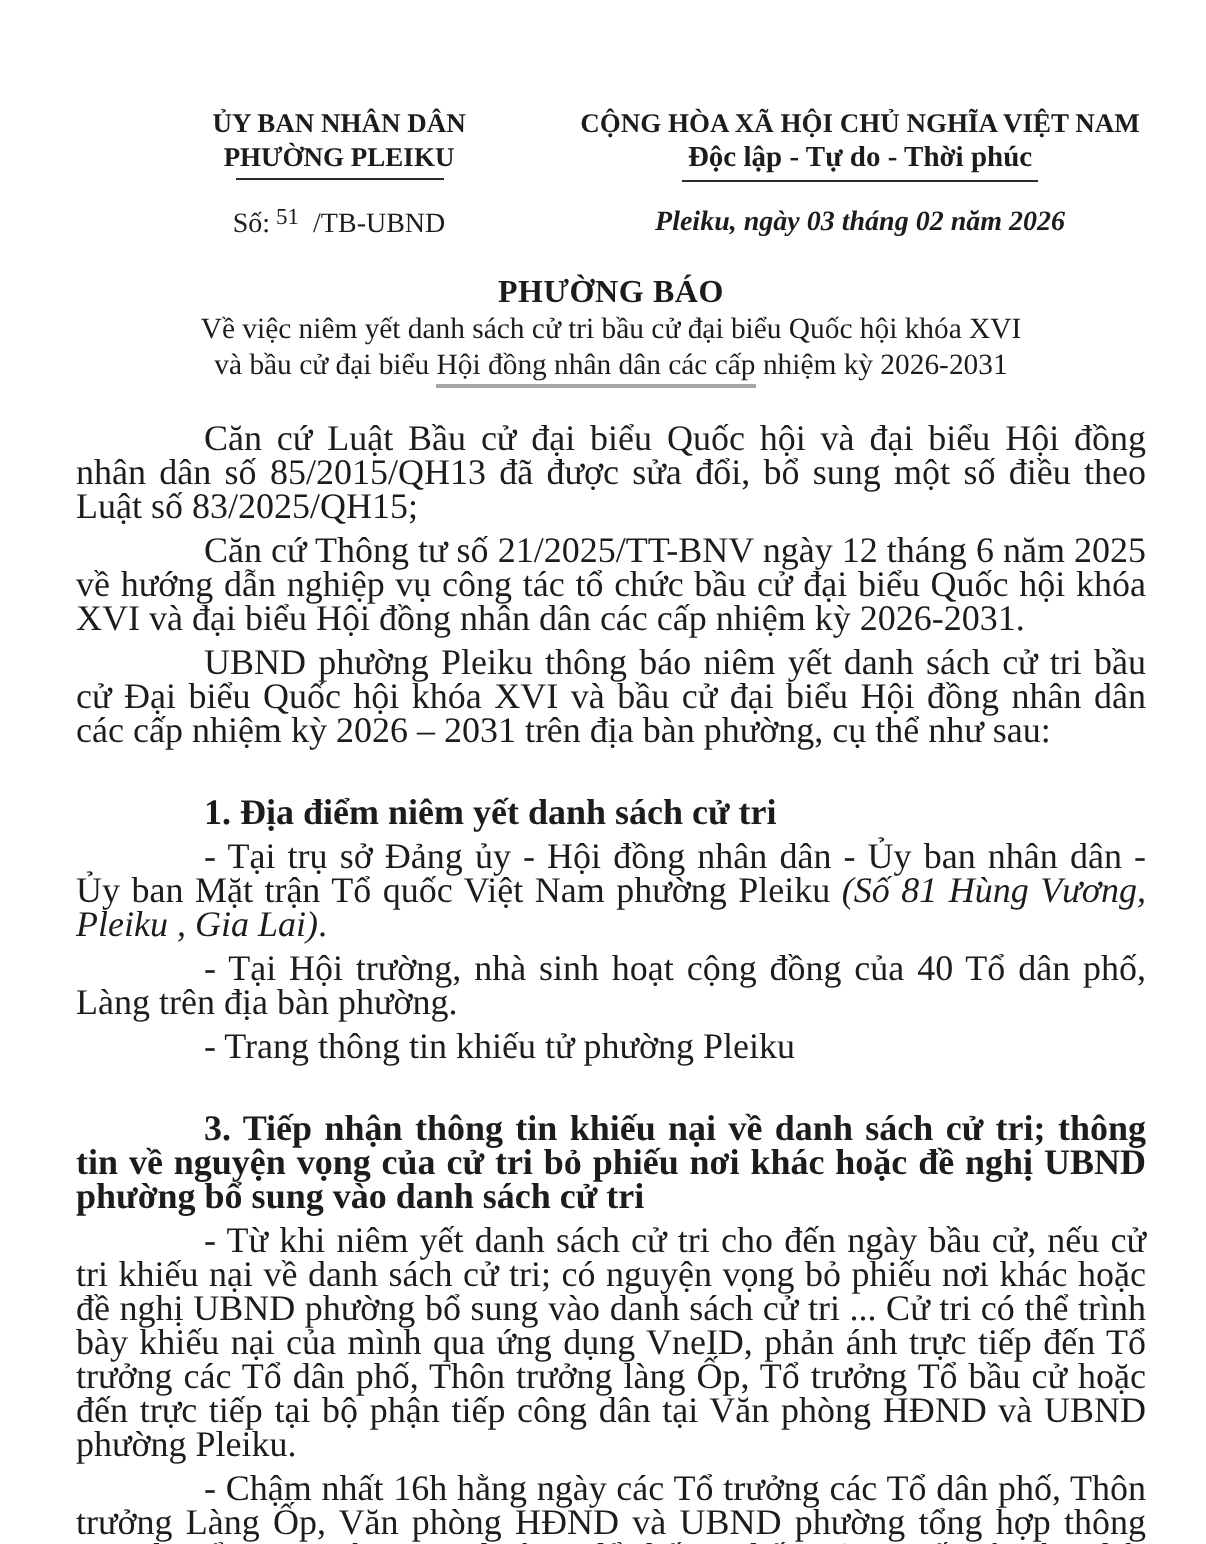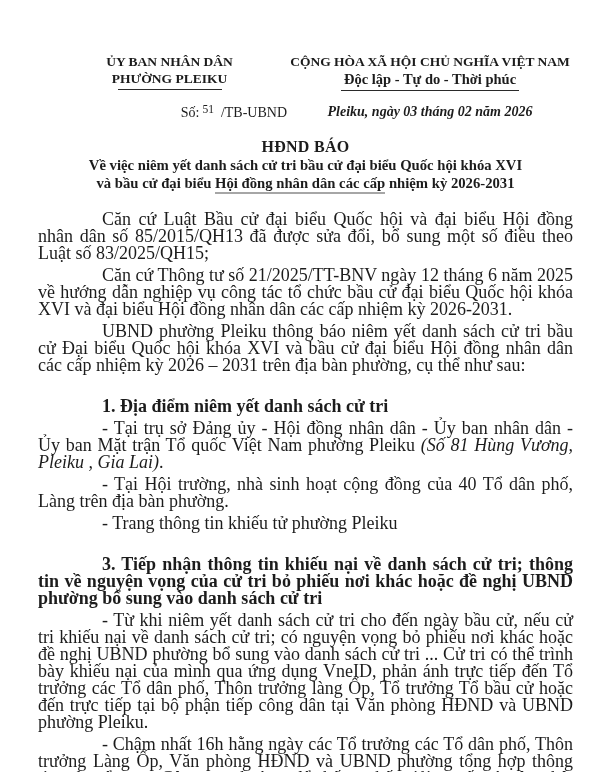--- a/index.html
+++ b/index.html
@@ -32,21 +32,20 @@
   }
   .issuer-underline {
     width: 104px; height: 0;
     border-bottom: 1.5px solid #2a2a2a;
     margin: 2px auto 0 auto;
   }
   .doc-number {
     margin-top: 15px;
     font-size: 14px;
     white-space: nowrap;
-    text-align: right;
   }
   .doc-number .hand-no {
     font-size: 11.5px;
     position: relative;
     top: -4px;
     margin: 0 7px 0 3px;
   }
   .col-motto {
     width: 292px;
     margin-left: auto;
@@ -81,21 +80,21 @@
     text-align: center;
   }
   .title-heading {
     font-size: 16px;
     font-weight: bold;
     letter-spacing: 0.3px;
     line-height: 18px;
   }
   .title-subject {
     font-size: 14.7px;
-    font-weight: bold;
+    font-weight: normal;
     line-height: 17.5px;
     margin-top: 1px;
   }
   .subject-underlined {
     border-bottom: 2.5px solid #a6a6a6;
     padding-bottom: 1px;
   }
   
   .doc-body {
     margin-top: 19px;
@@ -131,21 +130,21 @@
       <div class="motto-line1">CỘNG HÒA XÃ HỘI CHỦ NGHĨA VIỆT NAM</div>
       <div>
         <span class="motto-line2">Độc lập - Tự do - Thời phúc</span>
       </div>
       <div class="place-date">Pleiku, ngày 03 tháng 02 năm 2026</div>
     </div>
 
   </div>
 
   <div class="title-block">
-    <div class="title-heading">HĐND BÁO</div>
+    <div class="title-heading">PHƯỜNG BÁO</div>
     <div class="title-subject">
       <div>Về việc niêm yết danh sách cử tri bầu cử đại biểu Quốc hội khóa XVI</div>
       <div><span>và bầu cử đại biểu </span><span class="subject-underlined">Hội đồng nhân dân các cấp</span><span> nhiệm kỳ 2026-2031</span></div>
     </div>
   </div>
 
   <div class="doc-body">
 
     <p class="para">Căn cứ Luật Bầu cử đại biểu Quốc hội và đại biểu Hội đồng nhân dân số 85/2015/QH13 đã được sửa đổi, bổ sung một số điều theo Luật số 83/2025/QH15;</p>
 

